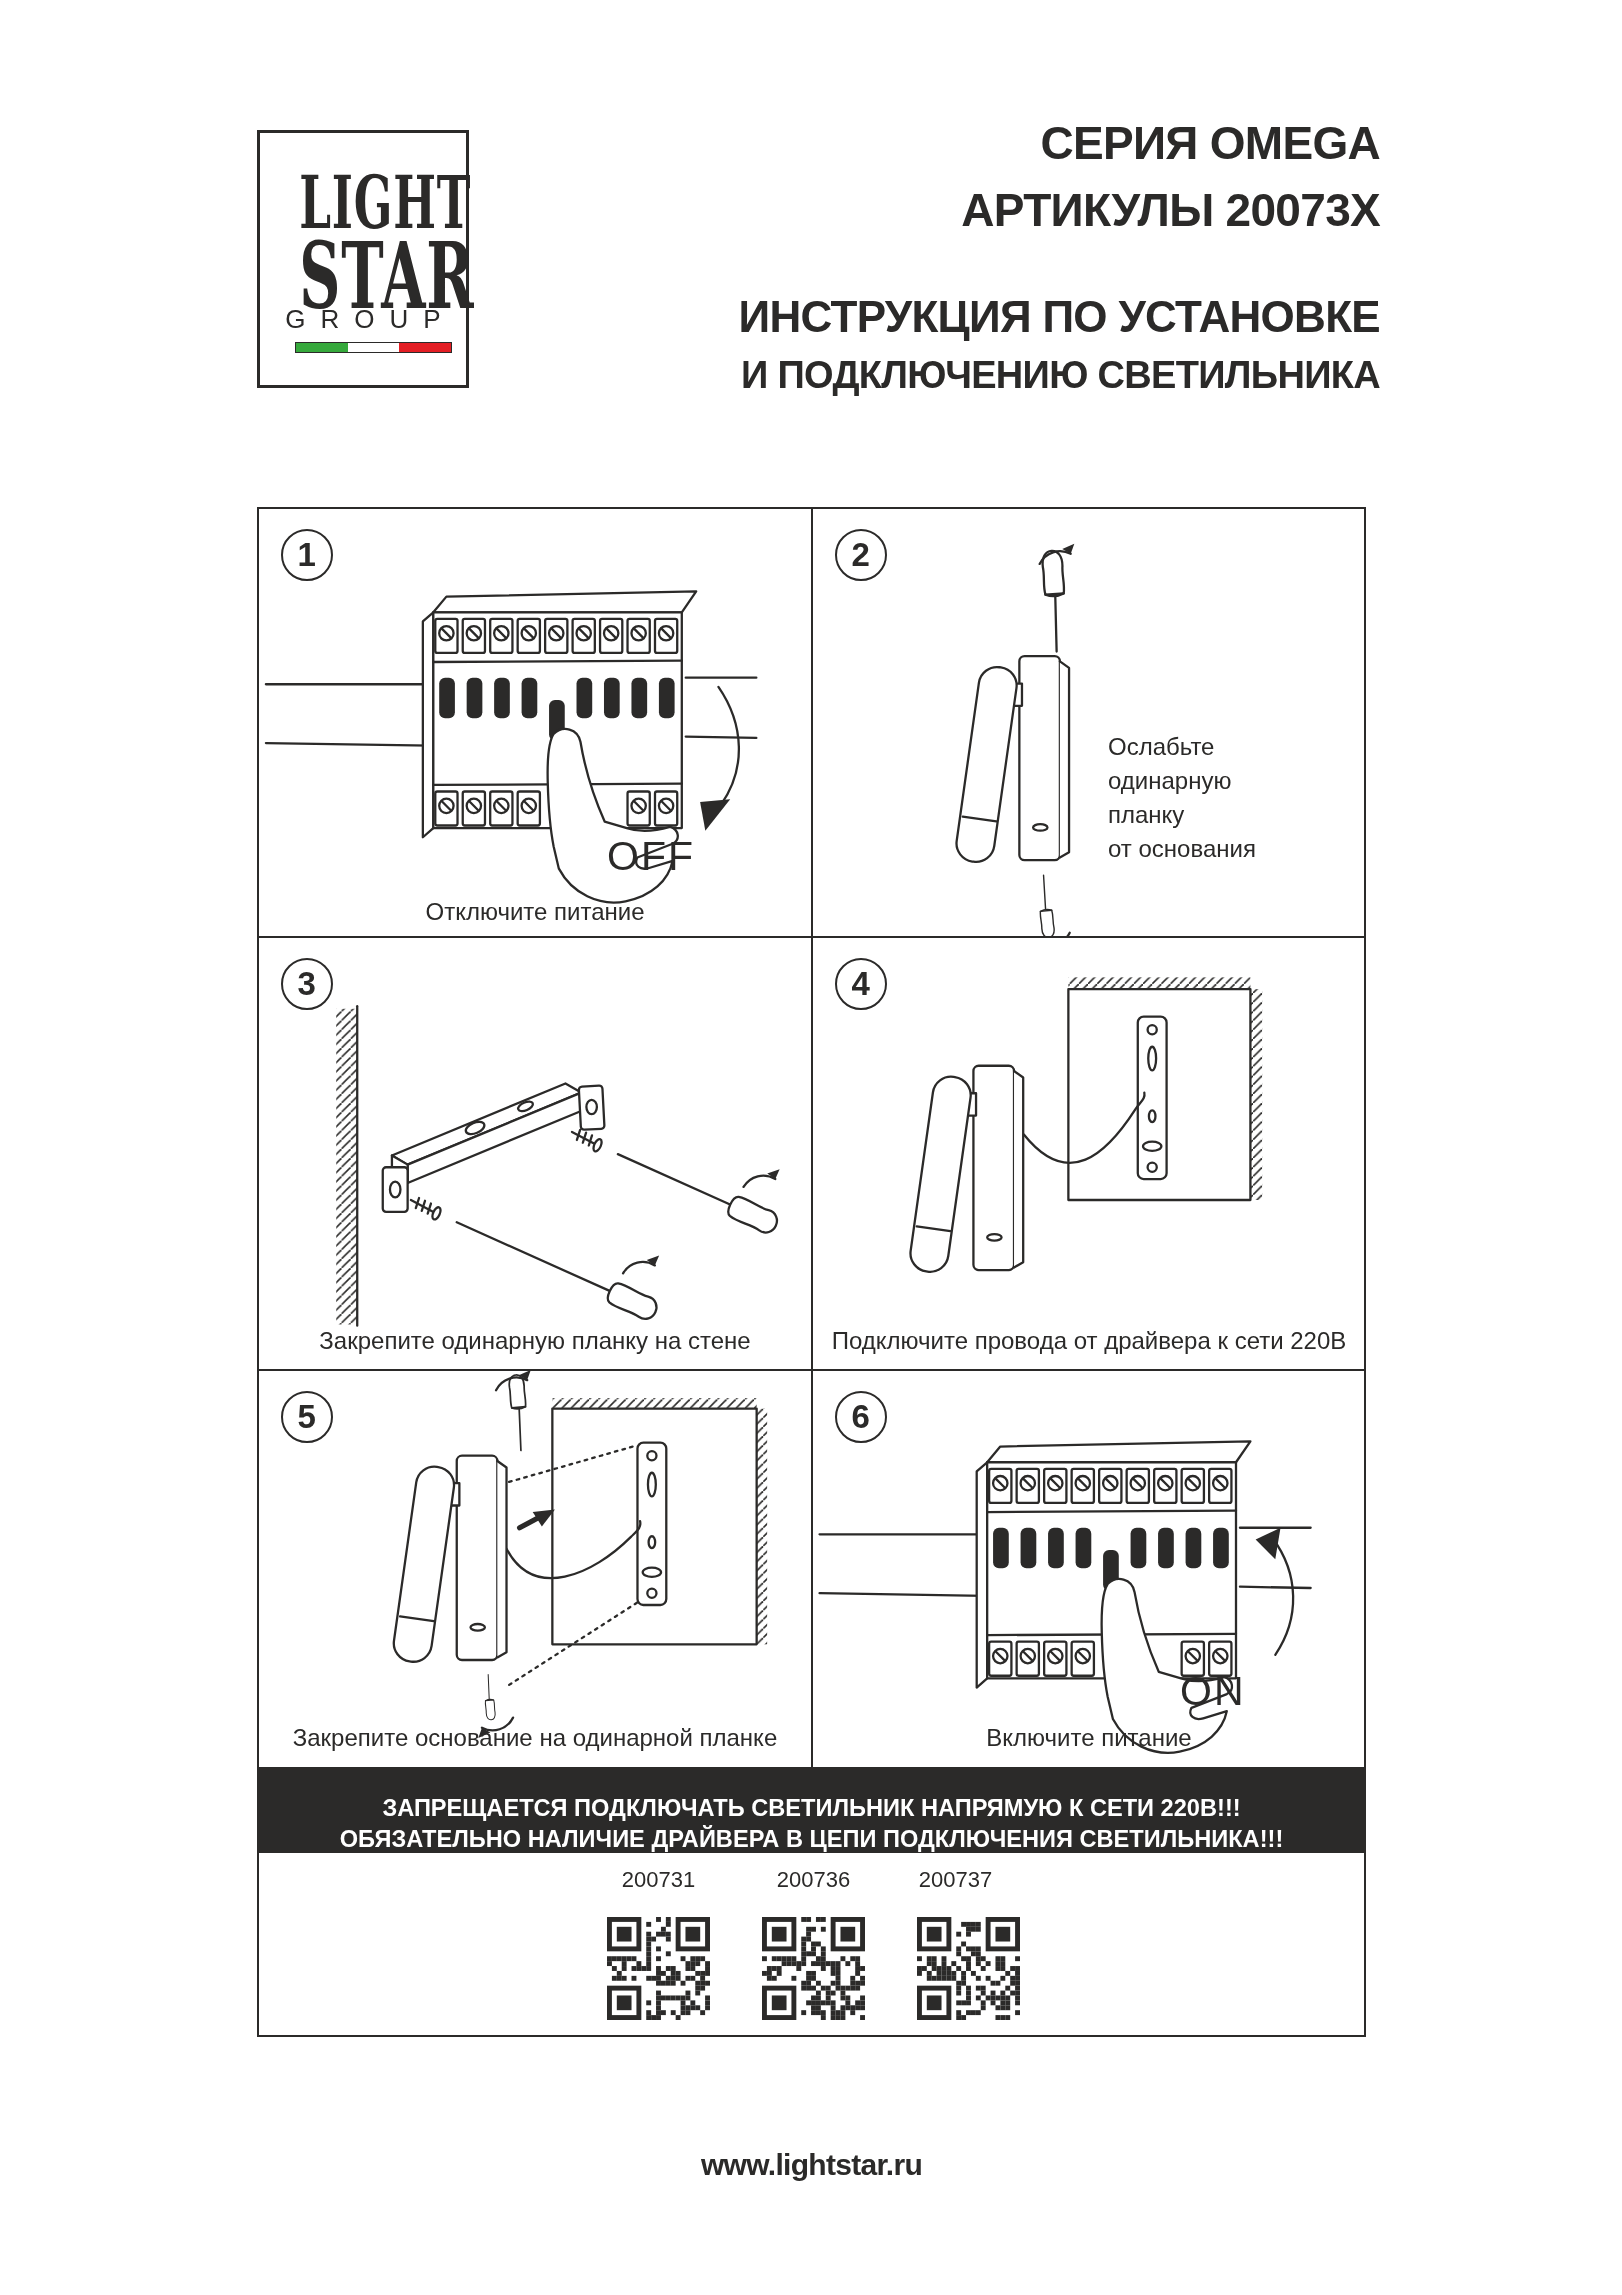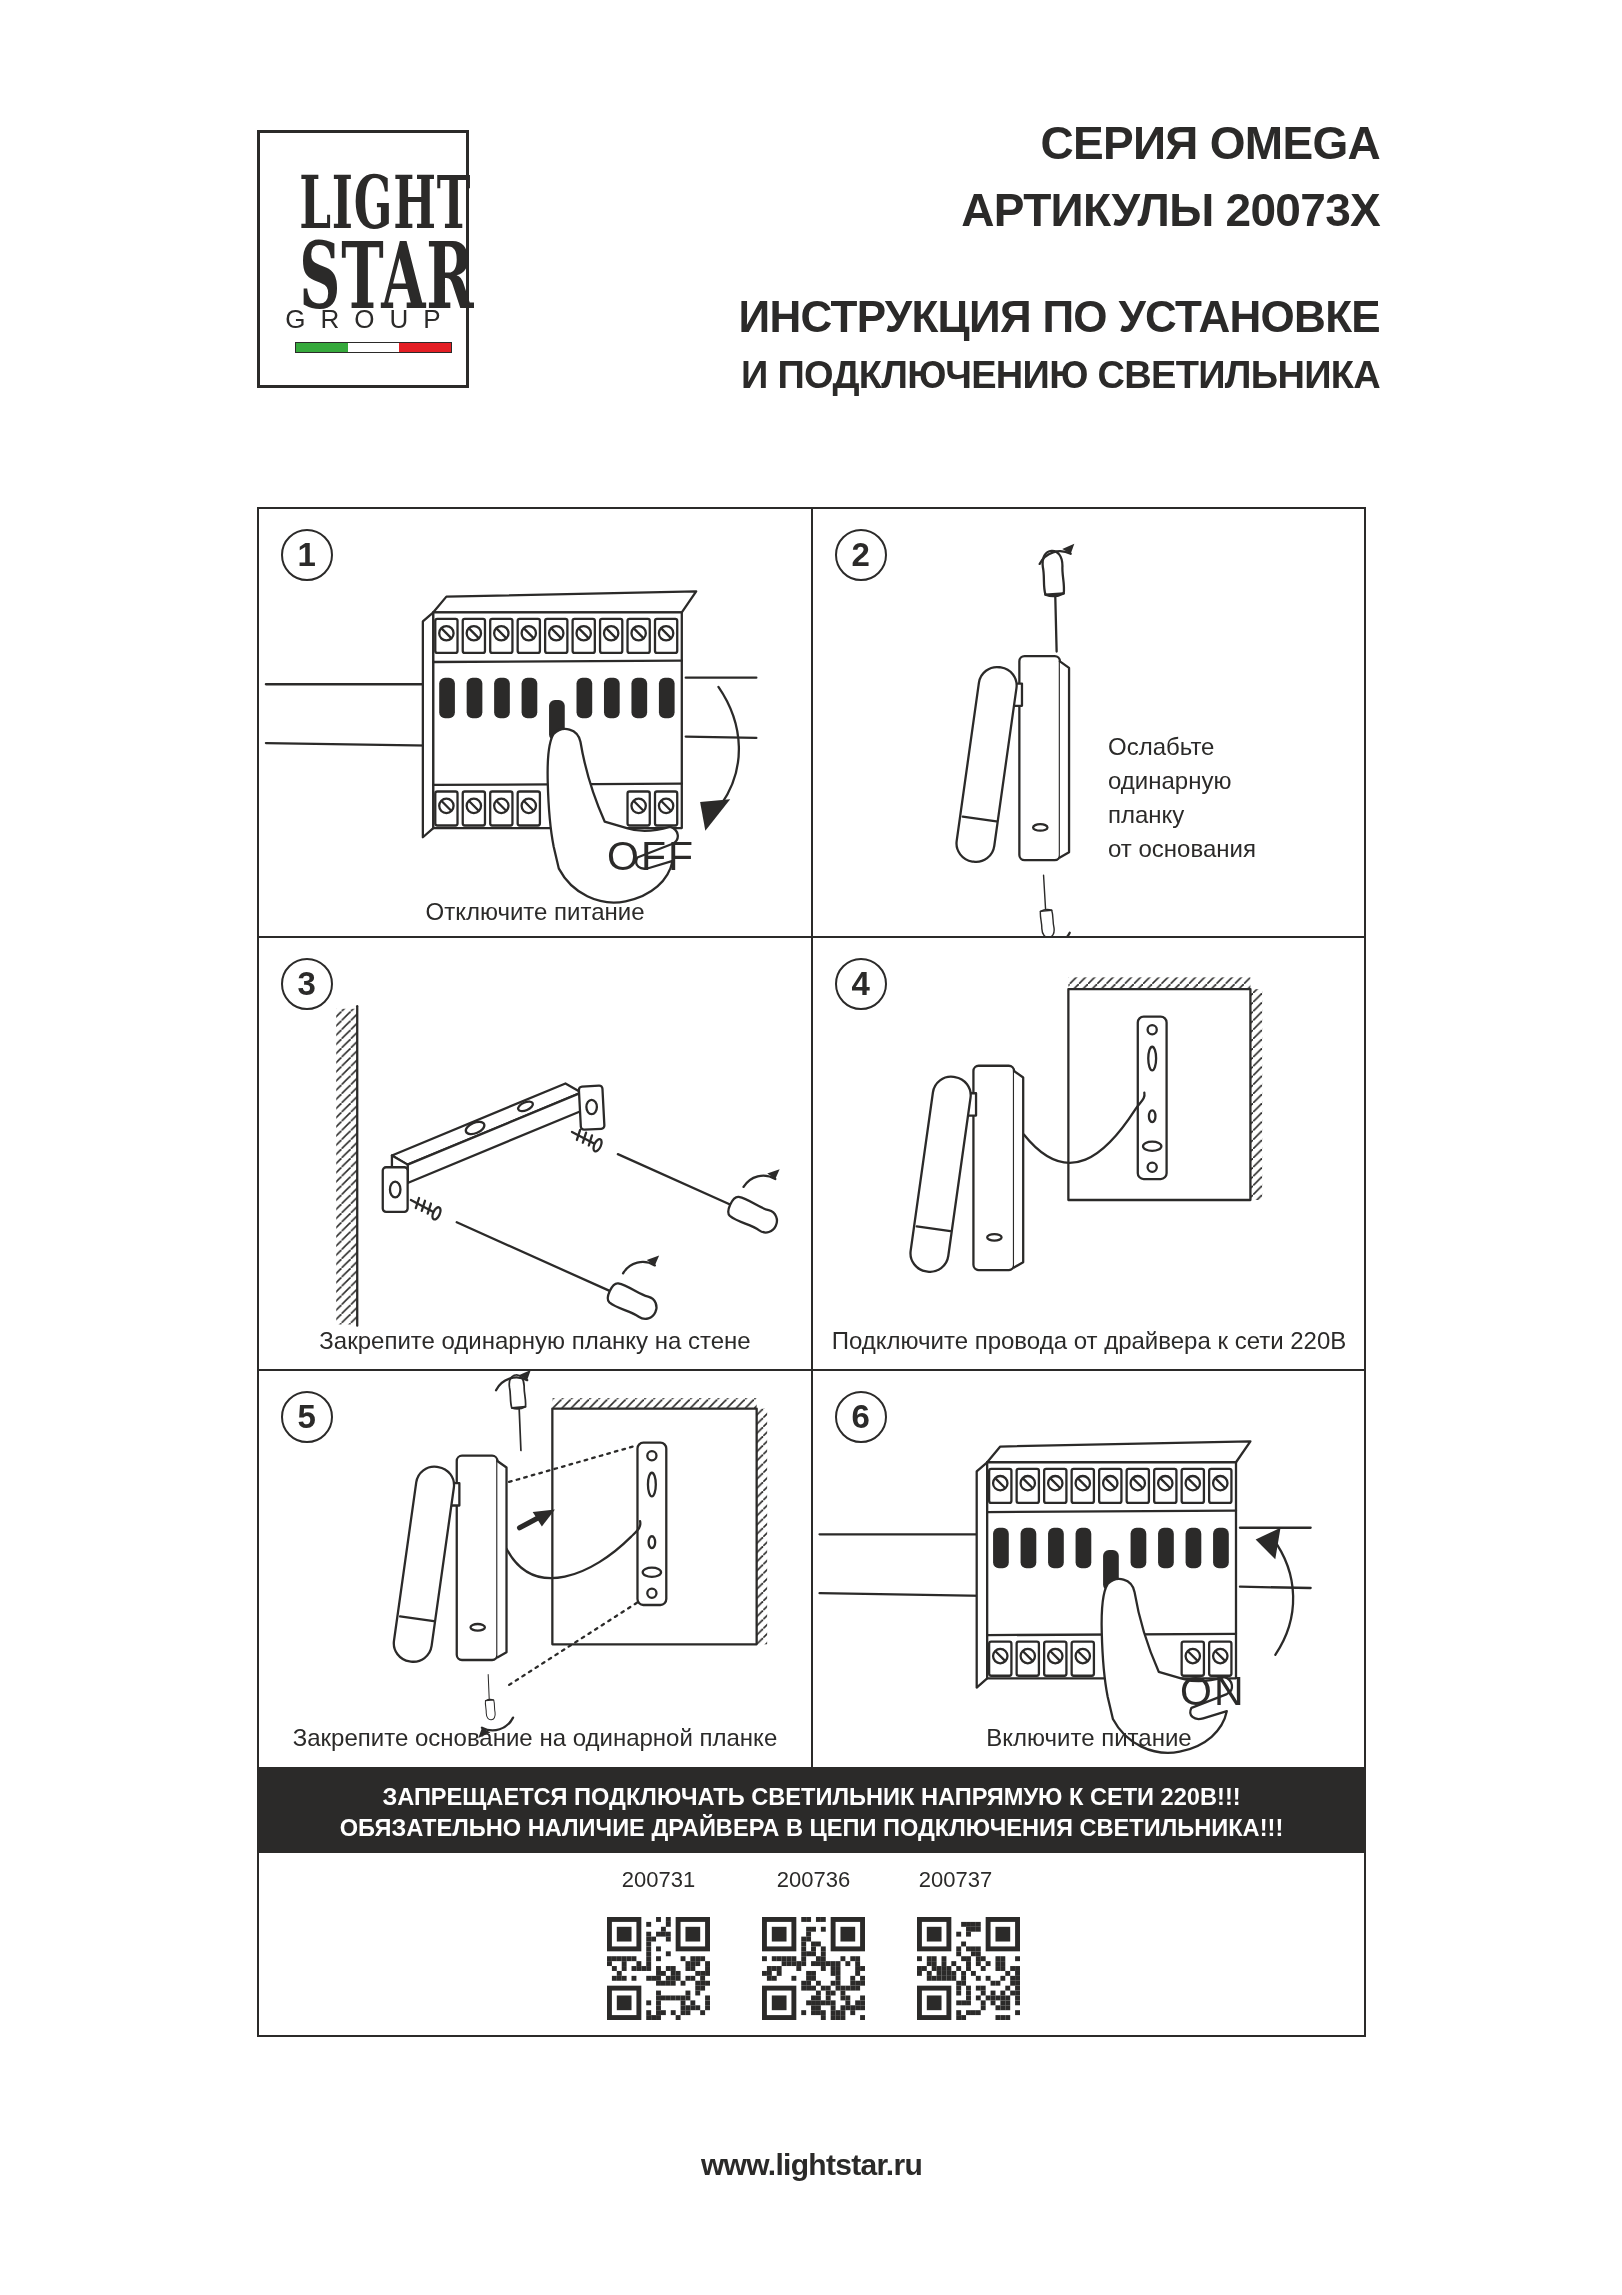--- a/index.html
+++ b/index.html
@@ -35,21 +35,21 @@
            font-size:33px;font-weight:600;background:#fff;}
   .cap{position:absolute;left:0;width:100%;text-align:center;font-size:24px;line-height:27.5px;}
   .cap-r12{top:389px;} .cap-r3{top:353px;}
   .biglabel{position:absolute;font-size:41px;font-weight:400;letter-spacing:2px;line-height:1;margin-left:8px;}
   .sidetext{position:absolute;left:295px;top:221px;font-size:24px;line-height:34px;text-align:left;}
   .cell svg{position:absolute;left:0;top:0;width:100%;height:100%;}
   .art{stroke:#2b2a29;stroke-width:3.5;fill:none;stroke-linecap:round;stroke-linejoin:round;}
   
   .warnbar{position:absolute;left:0;top:1258px;width:1105px;height:86px;background:#2b2a29;
            color:#ffffff;text-align:center;font-weight:bold;font-size:23.6px;line-height:31px;
-           padding-top:15px;box-sizing:border-box;letter-spacing:0;}
+           padding-top:26px;box-sizing:border-box;letter-spacing:0;}
   
   .qr-label{position:absolute;top:1360px;width:157px;text-align:center;font-size:22px;line-height:1;}
   .qr{position:absolute;top:1408px;width:103px;height:103px;}
   .ql1{left:321px;} .ql2{left:476px;} .ql3{left:618px;}
   .q1{left:348px;} .q2{left:503px;} .q3{left:658px;}
   
   .website{position:absolute;left:0;top:2148px;width:100%;text-align:center;
            font-size:30px;font-weight:bold;letter-spacing:-0.7px;}
 </style>
 </head>

